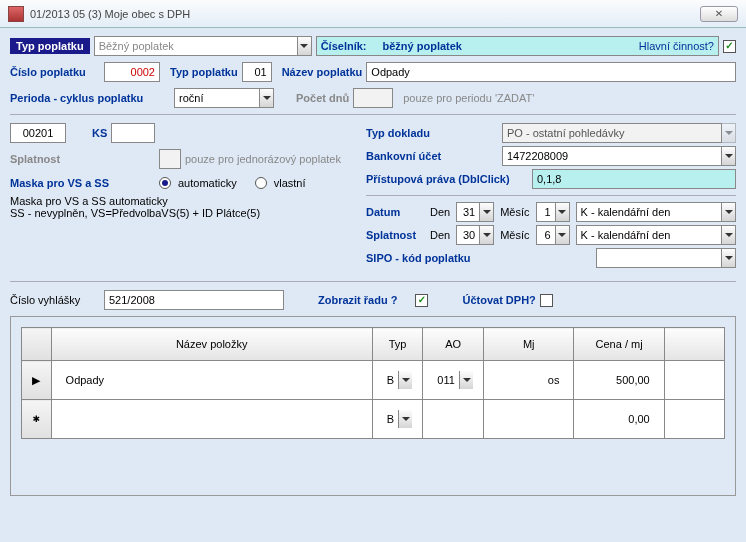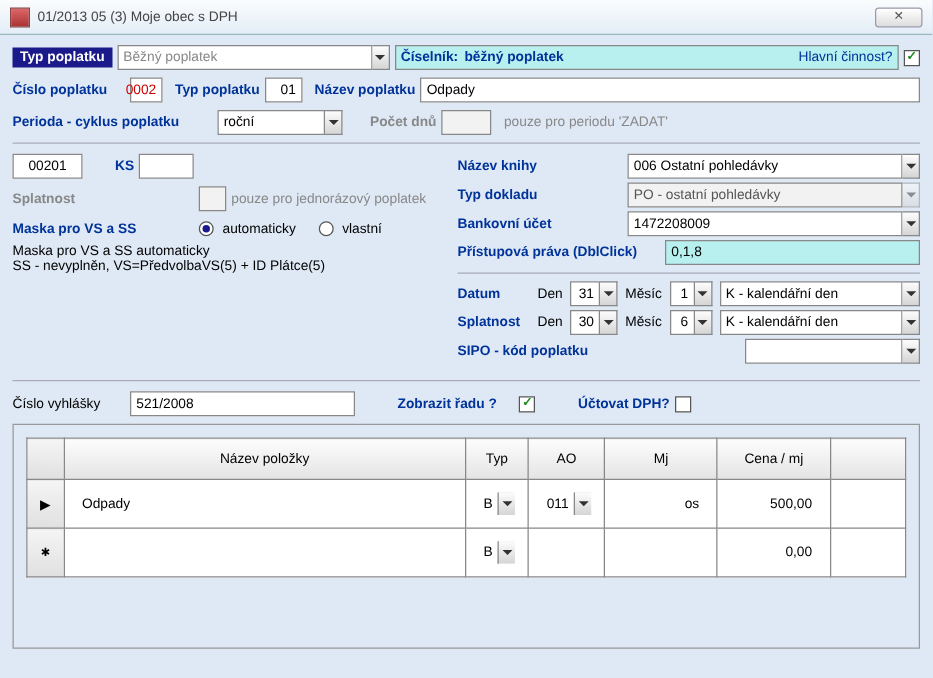--- a/index.html
+++ b/index.html
@@ -62,31 +62,31 @@
 </div>
 
 <div class="content">
 
   <div class="row">
     <span class="tag">Typ poplatku</span>
     <div style="display:flex; flex:0 0 218px;">
       <div class="input gray" style="flex:1">Běžný poplatek</div>
       <div class="dd"></div>
     </div>
-    <div class="input cyan" style="flex:1; gap:5px;">
+    <div class="input cyan" style="flex:1; gap:16px;">
       <span class="label-bold">Číselník:</span>
       <span class="label-bold">běžný poplatek</span>
       <span style="margin-left:auto; color:#003399;">Hlavní činnost?</span>
     </div>
     <span class="chk checked"></span>
   </div>
 
   <div class="row">
     <span class="label-bold" style="width:90px">Číslo poplatku</span>
-    <div class="input" style="width:26px; color:#c00; justify-content:flex-end;">0002</div>
+    <div class="input" style="width:56px; color:#c00; justify-content:flex-end;">0002</div>
     <span class="label-bold" style="margin-left:6px">Typ poplatku</span>
     <div class="input" style="width:30px; justify-content:flex-end;">01</div>
     <span class="label-bold" style="margin-left:6px">Název poplatku</span>
     <div class="input" style="flex:1">Odpady</div>
   </div>
 
   <div class="row">
     <span class="label-bold" style="width:160px">Perioda - cyklus poplatku</span>
     <div style="display:flex; width:100px;">
       <div class="input" style="flex:1">roční</div>
@@ -118,27 +118,20 @@
         <span class="radio" style="margin-left:14px"></span>
         <span>vlastní</span>
       </div>
       <div style="margin-top:4px; color:#000;">
         <div>Maska pro VS a SS automaticky</div>
         <div>SS - nevyplněn, VS=PředvolbaVS(5) + ID Plátce(5)</div>
       </div>
     </div>
 
     <div class="colR">
-      <div class="kv">
-        <div class="k">Název knihy</div>
-        <div style="display:flex; flex:1;">
-            <div class="input" style="flex:1">006  Ostatní pohledávky</div>
-            <div class="dd"></div>
-          </div>
-      </div>
       <div class="kv">
         <div class="k">Typ dokladu</div>
         <div style="display:flex; flex:1;">
             <div class="input ro" style="flex:1">PO - ostatní pohledávky</div>
             <div class="dd" style="opacity:0.5"></div>
           </div>
       </div>
       <div class="kv">
         <div class="k">Bankovní účet</div>
         <div style="display:flex; flex:1;">

